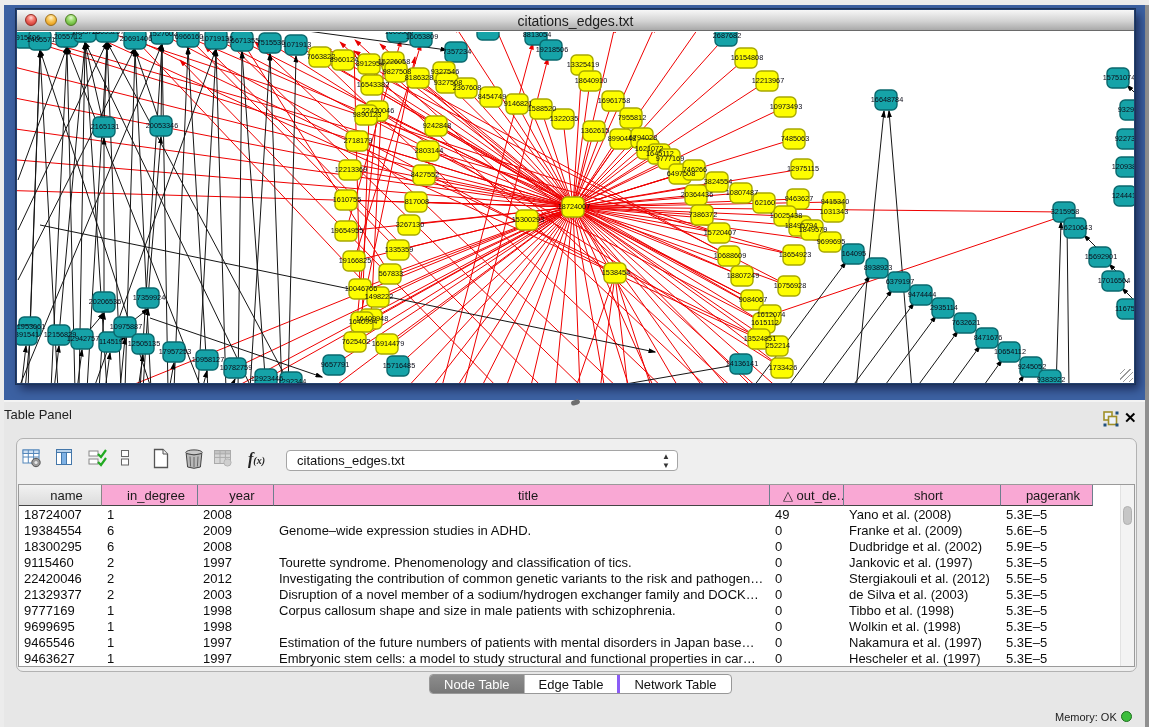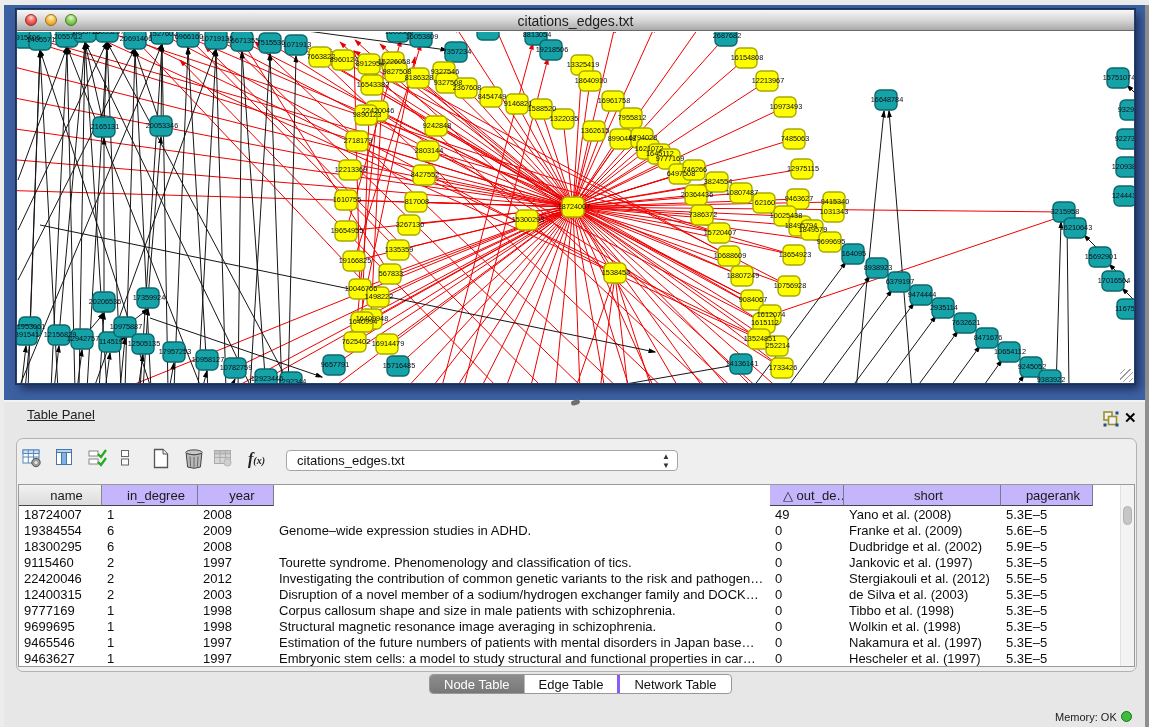--- a/index.html
+++ b/index.html
@@ -28,21 +28,21 @@
  font-size:16px;font-weight:bold;color:#222;}
 .fx span{font-size:10px;font-weight:bold;}
 #combo{position:absolute;left:269px;top:11px;width:392px;height:21px;background:#fff;
  border:1px solid #a5a5a5;border-radius:4px;font-size:13px;color:#111;line-height:19px;padding-left:10px;}
 #combo .ud{position:absolute;right:7px;top:1px;font-size:8px;color:#333;line-height:9px;}
 #tablearea{position:absolute;left:18px;top:484px;width:1117px;height:183px;background:#fff;
  border:1px solid #9a9a9a;}
 #hdrwrap{left:0;top:485px;width:1149px;height:22px;}
 .hcell{position:absolute;top:0px;height:21px;font-size:13px;color:#1a1a1a;text-align:center;
  line-height:21px;padding-left:13px;white-space:nowrap;overflow:hidden;border-right:1px solid #6e7f8d;border-bottom:1px solid #444;}
-.hcell.b{background:#c4b5fd;}
+.hcell.b{background:#f9a8d4;}
 .hcell.g{background:linear-gradient(#f2f2f2,#dcdcdc);border-right:1px solid #888;}
 #rowswrap{left:0;top:0;width:1149px;height:727px;pointer-events:none;}
 .trow{position:absolute;left:0;height:16px;font-size:13px;color:#0d0d0d;width:1093px;}
 .cell{position:absolute;top:0;height:16px;line-height:16px;overflow:hidden;white-space:nowrap;}
 #vscroll{left:1120px;top:485px;width:14px;height:181px;background:#f3f3f3;
  border-left:1px solid #e2e2e2;}
 #vthumb{position:absolute;left:2px;top:21px;width:9px;height:19px;border-radius:5px;
  background:#c6c6c6;border:1px solid #b0b0b0;}
 #tabs{left:429px;top:674px;height:20px;border:1px solid #989898;
  border-radius:4px;overflow:hidden;background:#fff;font-size:13px;}
@@ -578,21 +578,21 @@
             <text x="344" y="259">10046766</text>
             <text x="362" y="267">1498222</text>
             <text x="355" y="289">16409948</text>
             <text x="346" y="292">1640994</text>
             <text x="339" y="312">7625402</text>
             <text x="371" y="314">16914479</text>
           </g>
         </svg><div id="grip"></div></div>
  </div>
  <div id="tablepanel"></div>
- <div id="tp-title" style="left:27px;text-decoration:underline;">Table Panel</div>
+ <div id="tp-title" style="left:4px;">Table Panel</div>
  <svg id="tp-float" width="18" height="18" viewBox="0 0 18 18">
    <rect x="2" y="2" width="8" height="8" fill="#eef3fa" stroke="#a09028" stroke-width="1.6"></rect>
    <rect x="6.5" y="6.5" width="8" height="8" fill="#eef3fa" stroke="#a09028" stroke-width="1.6"></rect>
    <rect x="13.5" y="1.5" width="3" height="3" fill="#1e4f7d"></rect>
       <rect x="1.5" y="13.5" width="3" height="3" fill="#1e4f7d"></rect>
    <rect x="13.5" y="13.5" width="3" height="3" fill="#1e4f7d"></rect>
  </svg>
  <div id="tp-close">✕</div>
  <div id="tp-inner">
 
@@ -641,20 +641,21 @@
 </svg>
 <div class="fx">f<span>(x)</span></div>
 
    <div id="combo">citations_edges.txt<span class="ud">▲<br>▼</span></div>
  </div>
  <div id="tablearea"></div>
  <div id="hdrwrap">
       <div class="hcell g" style="left:19px;width:83px">name</div>
       <div class="hcell b" style="left:102px;width:96px">in_degree</div>
       <div class="hcell b" style="left:198px;width:76px">year</div>
+      <div class="hcell b" style="left:274px;width:496px">title</div>
       <div class="hcell b" style="left:770px;width:74px">△ out_de…</div>
       <div class="hcell b" style="left:844px;width:157px">short</div>
       <div class="hcell b" style="left:1001px;width:92px">pagerank</div>
     </div>
  <div id="rowswrap">
       <div class="trow" style="top:507px">
         <div class="cell" style="left:24px;width:75px">18724007</div>
         <div class="cell" style="left:107px;width:88px">1</div>
         <div class="cell" style="left:203px;width:68px">2008</div>
         <div class="cell" style="left:775px;width:66px">49</div>
@@ -690,42 +691,41 @@
       <div class="trow" style="top:571px">
         <div class="cell" style="left:24px;width:75px">22420046</div>
         <div class="cell" style="left:107px;width:88px">2</div>
         <div class="cell" style="left:203px;width:68px">2012</div>
         <div class="cell" style="left:279px;width:488px">Investigating the contribution of common genetic variants to the risk and pathogen…</div>
         <div class="cell" style="left:775px;width:66px">0</div>
         <div class="cell" style="left:849px;width:149px">Stergiakouli et al. (2012)</div>
         <div class="cell" style="left:1006px;width:84px">5.5E–5</div>
       </div>
       <div class="trow" style="top:587px">
-        <div class="cell" style="left:24px;width:75px">12400315</div>
+        <div class="cell" style="left:24px;width:75px">21329377</div>
         <div class="cell" style="left:107px;width:88px">2</div>
         <div class="cell" style="left:203px;width:68px">2003</div>
         <div class="cell" style="left:279px;width:488px">Disruption of a novel member of a sodium/hydrogen exchanger family and DOCK…</div>
         <div class="cell" style="left:775px;width:66px">0</div>
         <div class="cell" style="left:849px;width:149px">de Silva et al. (2003)</div>
         <div class="cell" style="left:1006px;width:84px">5.3E–5</div>
       </div>
       <div class="trow" style="top:603px">
         <div class="cell" style="left:24px;width:75px">9777169</div>
         <div class="cell" style="left:107px;width:88px">1</div>
         <div class="cell" style="left:203px;width:68px">1998</div>
         <div class="cell" style="left:279px;width:488px">Corpus callosum shape and size in male patients with schizophrenia.</div>
         <div class="cell" style="left:775px;width:66px">0</div>
         <div class="cell" style="left:849px;width:149px">Tibbo et al. (1998)</div>
         <div class="cell" style="left:1006px;width:84px">5.3E–5</div>
       </div>
       <div class="trow" style="top:619px">
         <div class="cell" style="left:24px;width:75px">9699695</div>
         <div class="cell" style="left:107px;width:88px">1</div>
         <div class="cell" style="left:203px;width:68px">1998</div>
-        <div class="cell" style="left:279px;width:488px">Structural magnetic resonance image averaging in schizophrenia.</div>
         <div class="cell" style="left:775px;width:66px">0</div>
         <div class="cell" style="left:849px;width:149px">Wolkin et al. (1998)</div>
         <div class="cell" style="left:1006px;width:84px">5.3E–5</div>
       </div>
       <div class="trow" style="top:635px">
         <div class="cell" style="left:24px;width:75px">9465546</div>
         <div class="cell" style="left:107px;width:88px">1</div>
         <div class="cell" style="left:203px;width:68px">1997</div>
         <div class="cell" style="left:279px;width:488px">Estimation of the future numbers of patients with mental disorders in Japan base…</div>
         <div class="cell" style="left:775px;width:66px">0</div>

